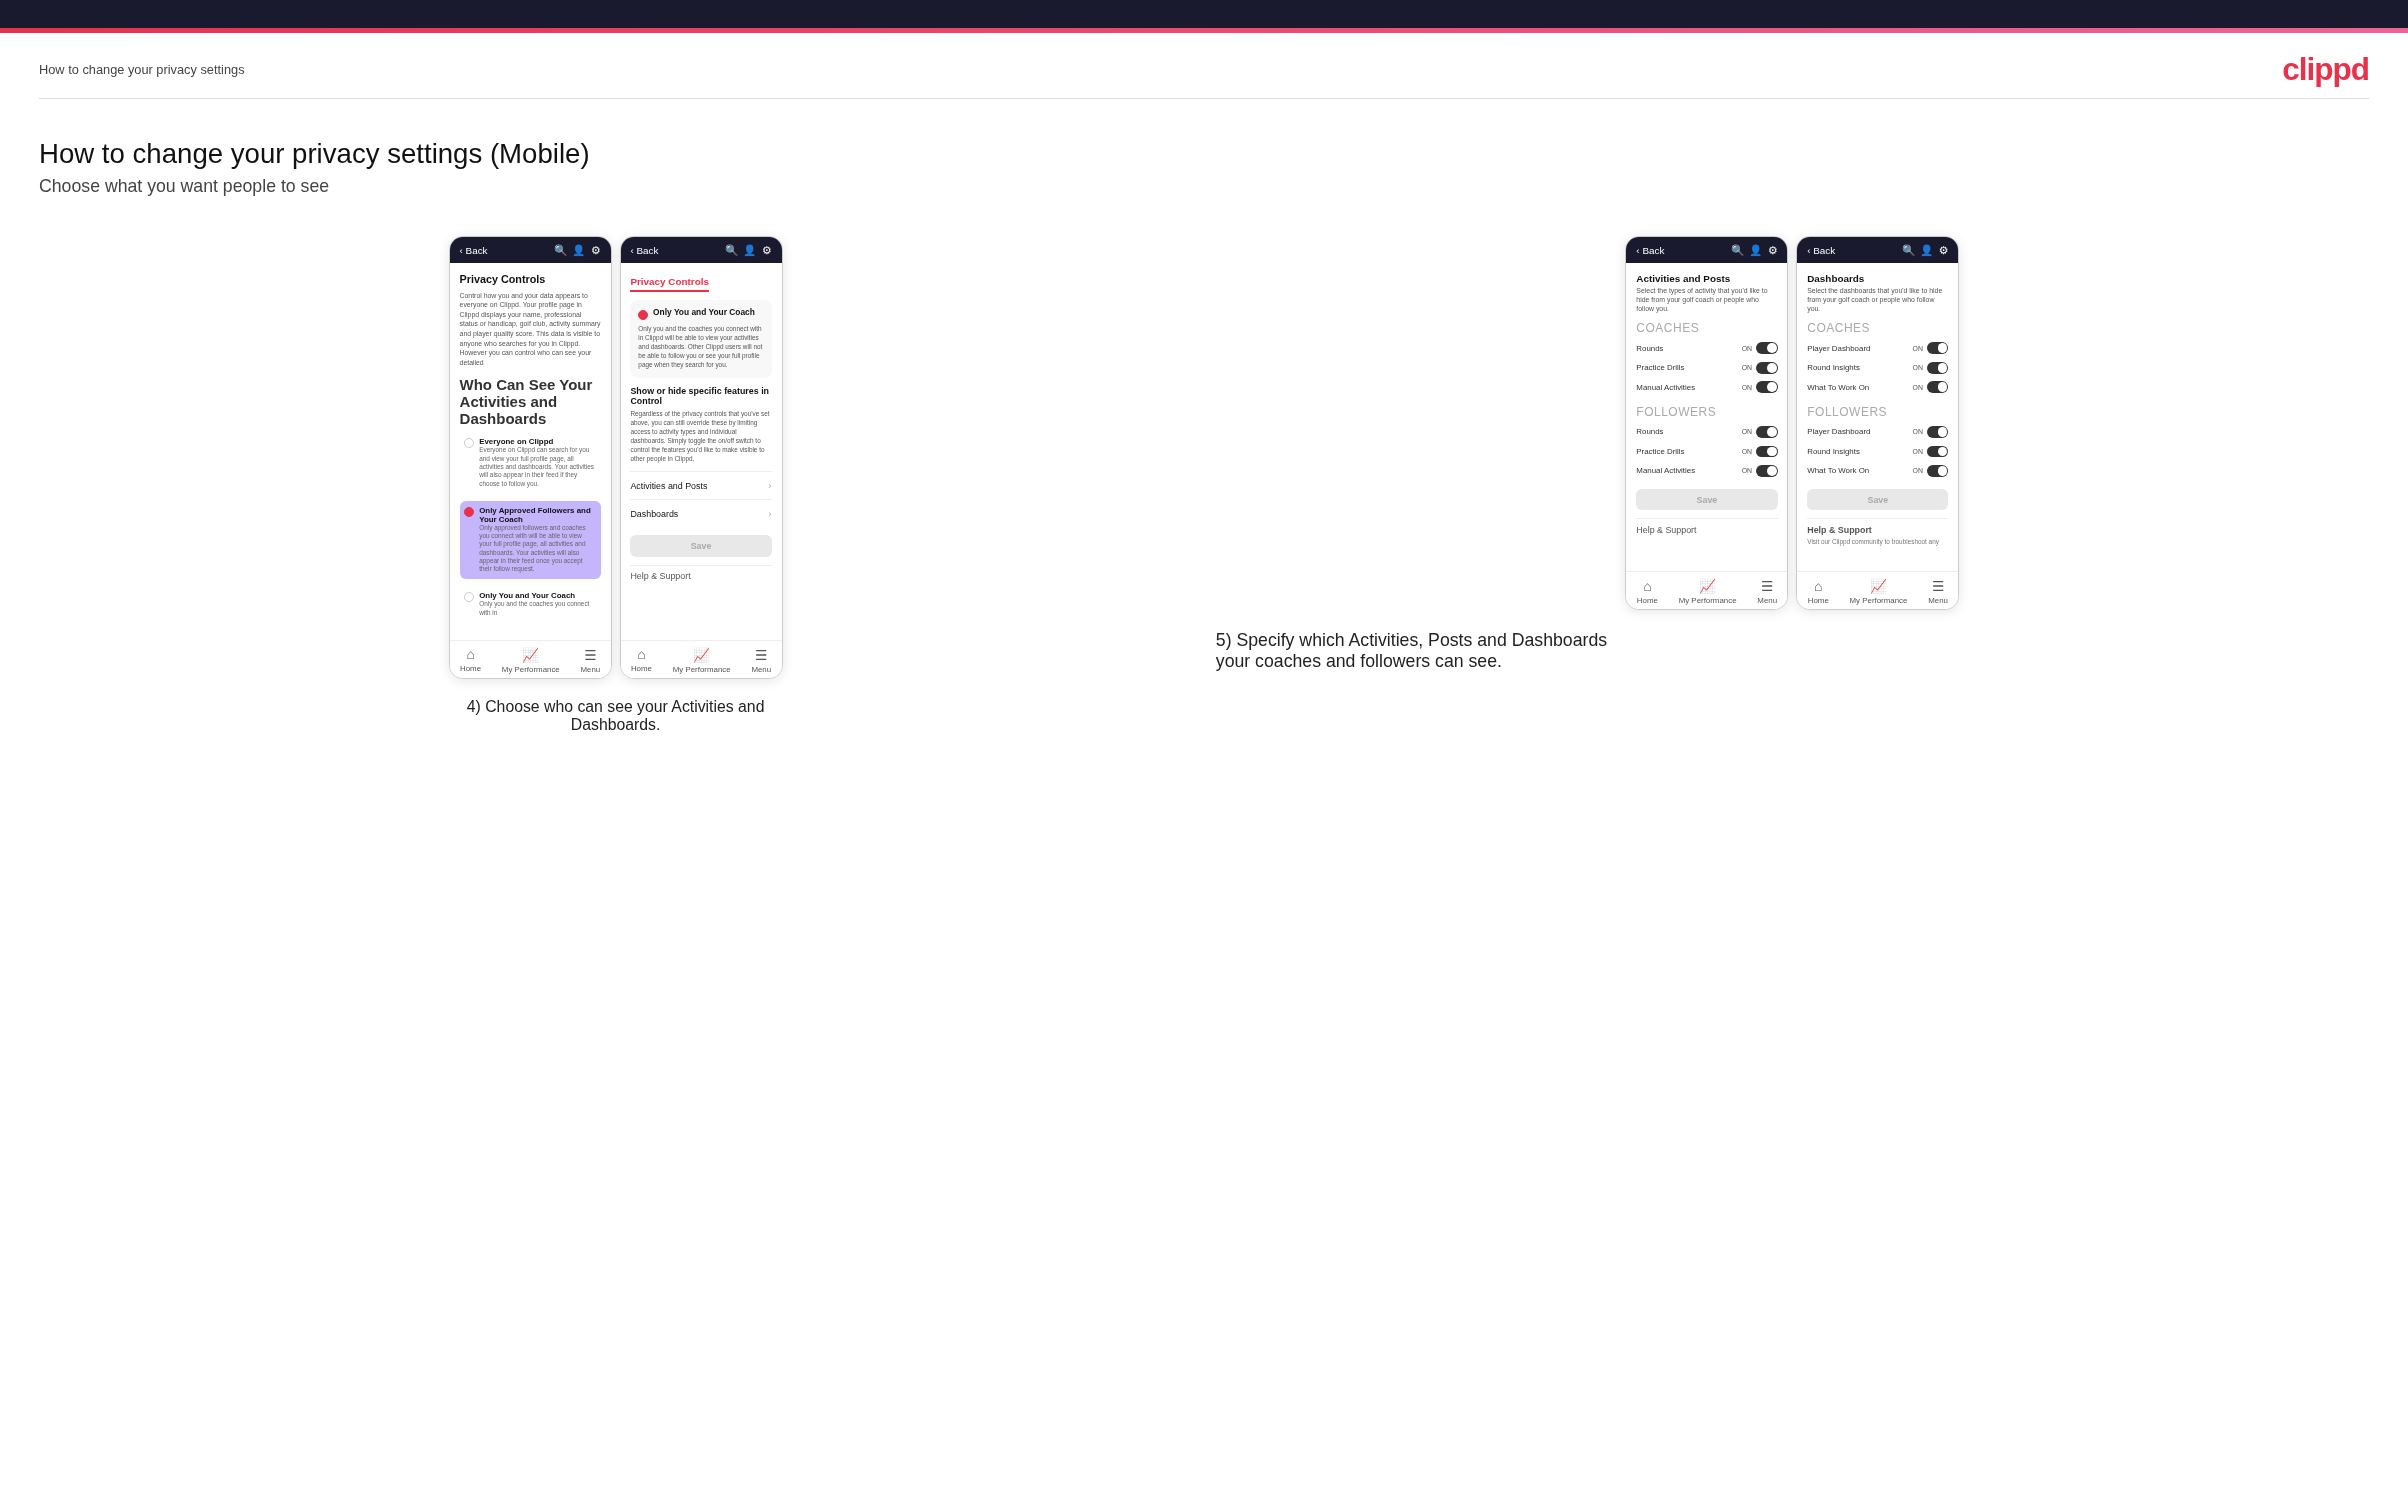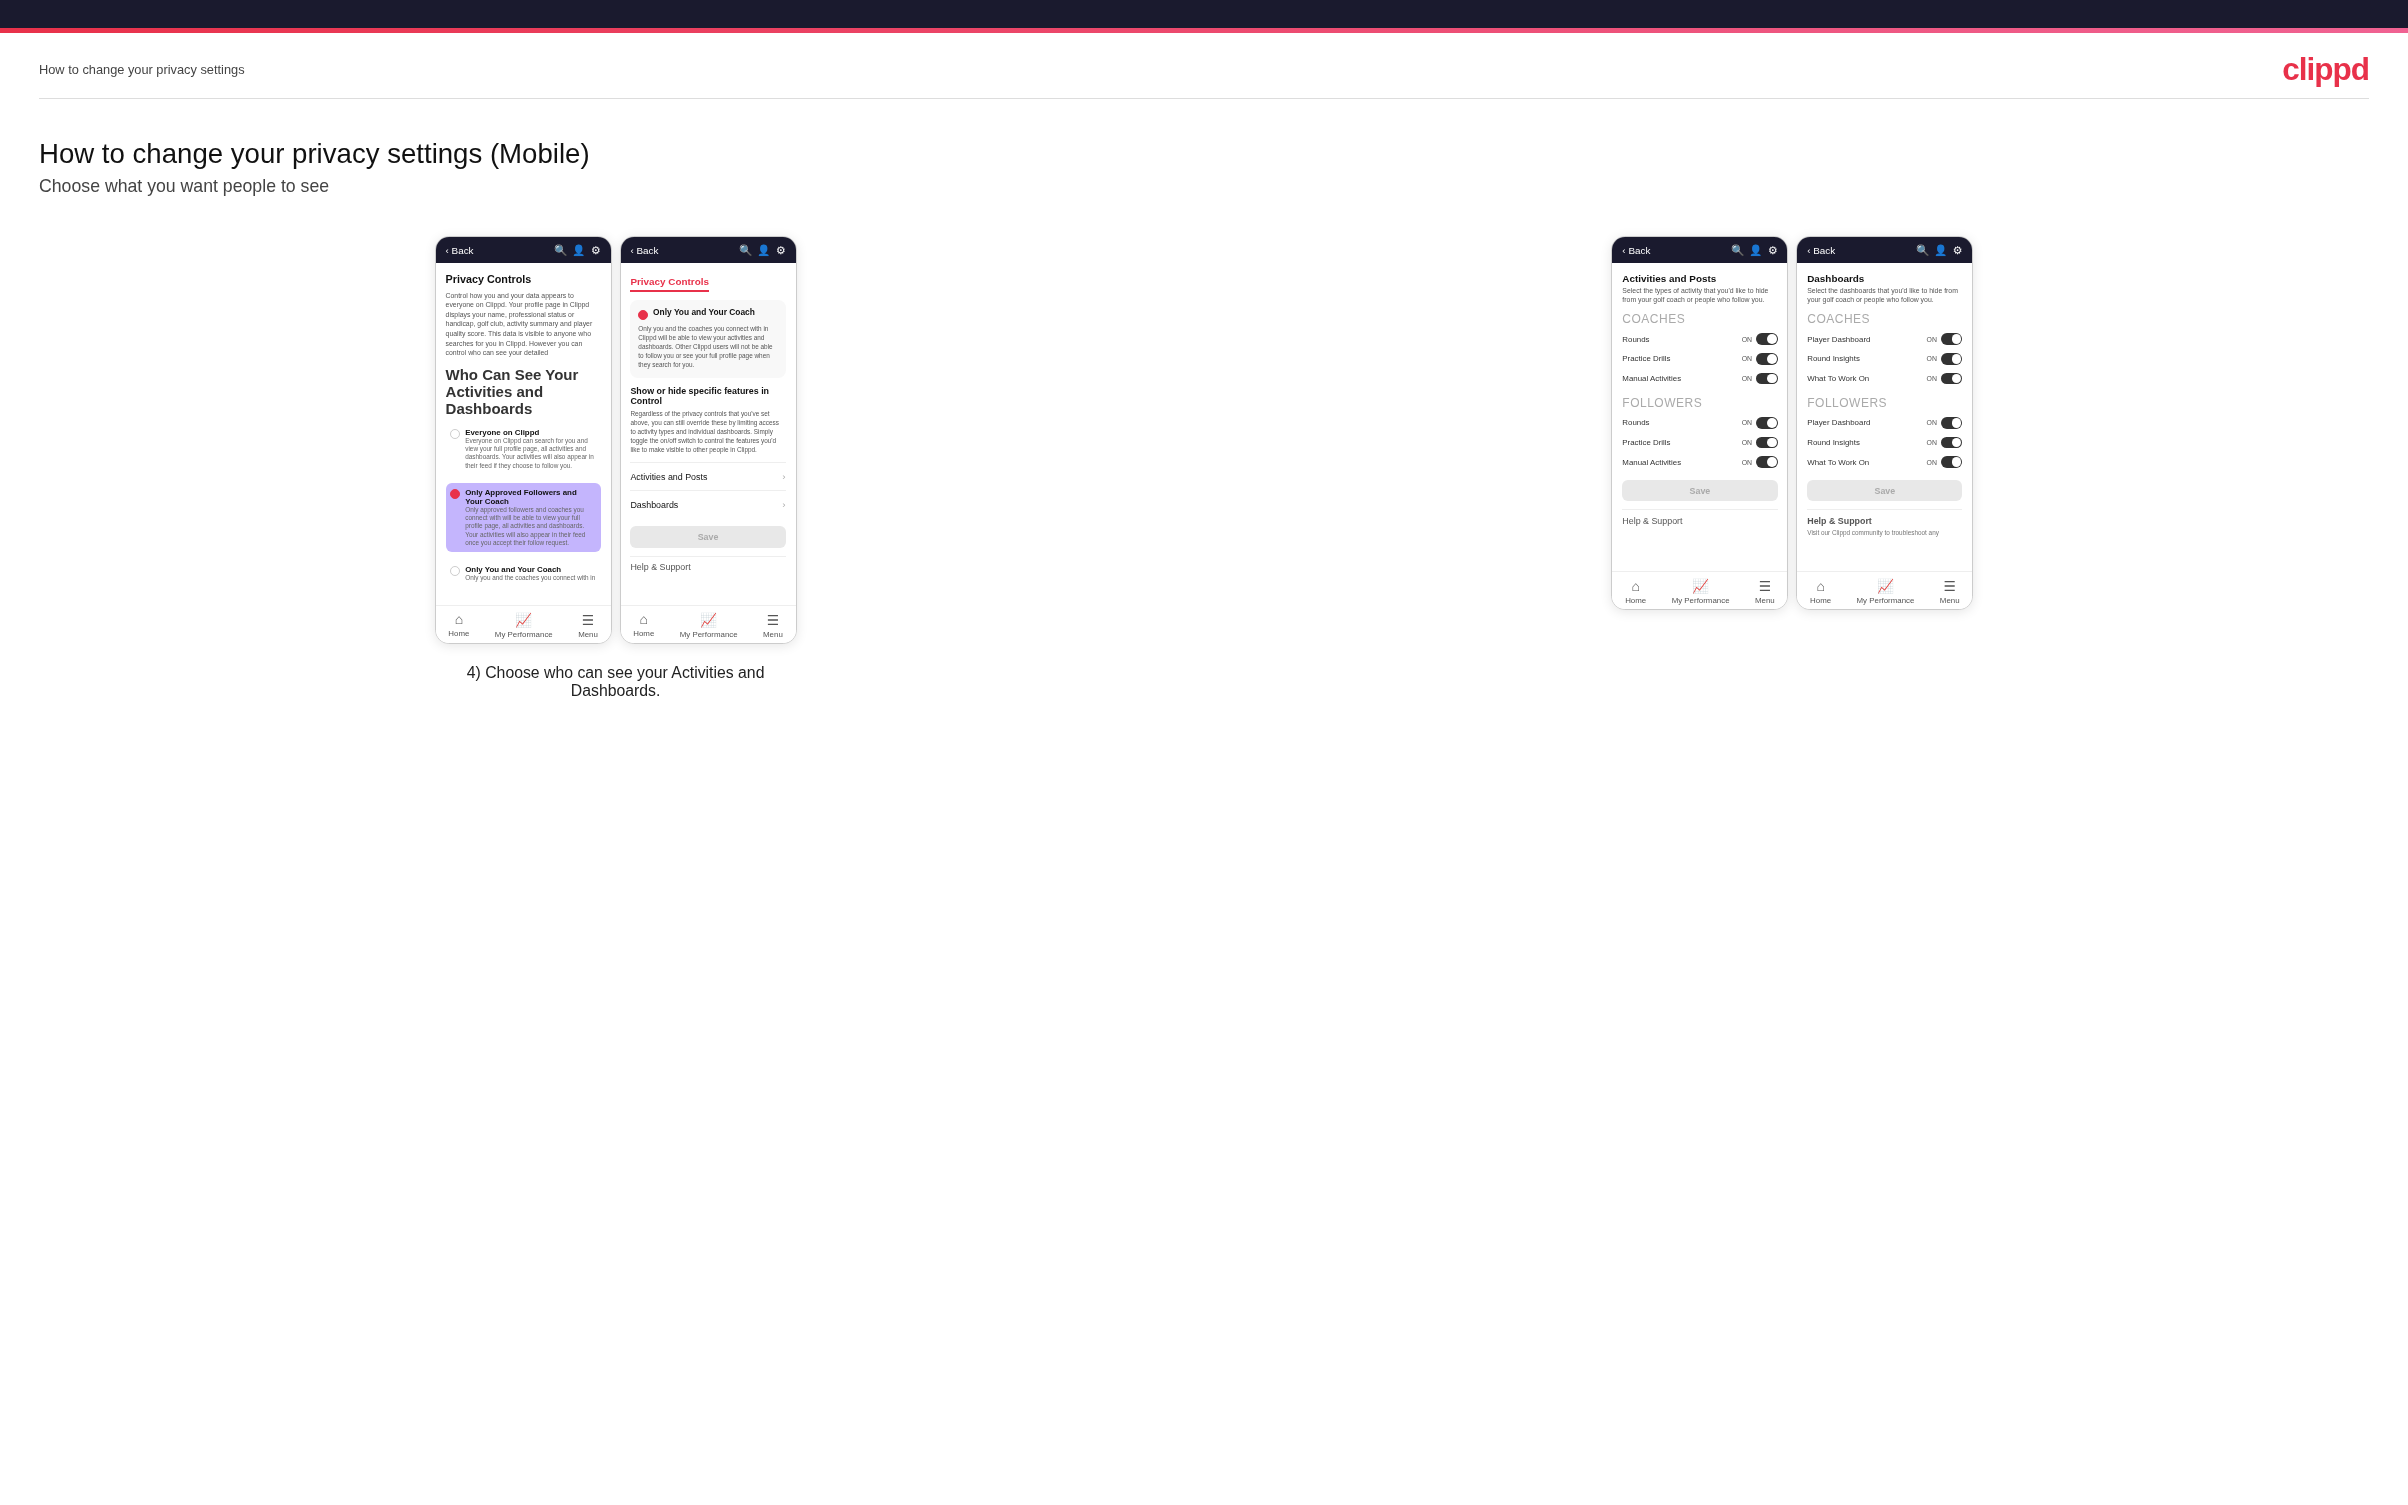--- a/index.html
+++ b/index.html
@@ -99,21 +99,21 @@
       margin-top: 19.7px;
       max-width: 414px;
     }
 
     
     .phone-mockup {
       background: #fff;
       border-radius: 13.8px;
       border: 1.5px solid #ccc;
       overflow: hidden;
-      width: 177px;
+      width: 163px;
       min-height: 374px;
       box-shadow: 0 2px 11.8px rgba(0,0,0,0.10);
       display: flex;
       flex-direction: column;
     }
 
     
     .phone-header {
       background: #1a1a2e;
       padding: 6.9px 9.9px 5.9px 9.9px;
@@ -668,19 +668,20 @@
             </div>
             <div class="phone-nav-item">
               <span class="phone-nav-icon">☰</span>
               <span>Menu</span>
             </div>
           </div>
         </div>
 
       </div>
 
+      <div class="caption caption-large caption-right" style="align-self:flex-start;">5) Specify which Activities, Posts and Dashboards your  coaches and followers can see.</div>
     </div>
 
   </div>
 
 
 </div>
 
 
 </body></html>

